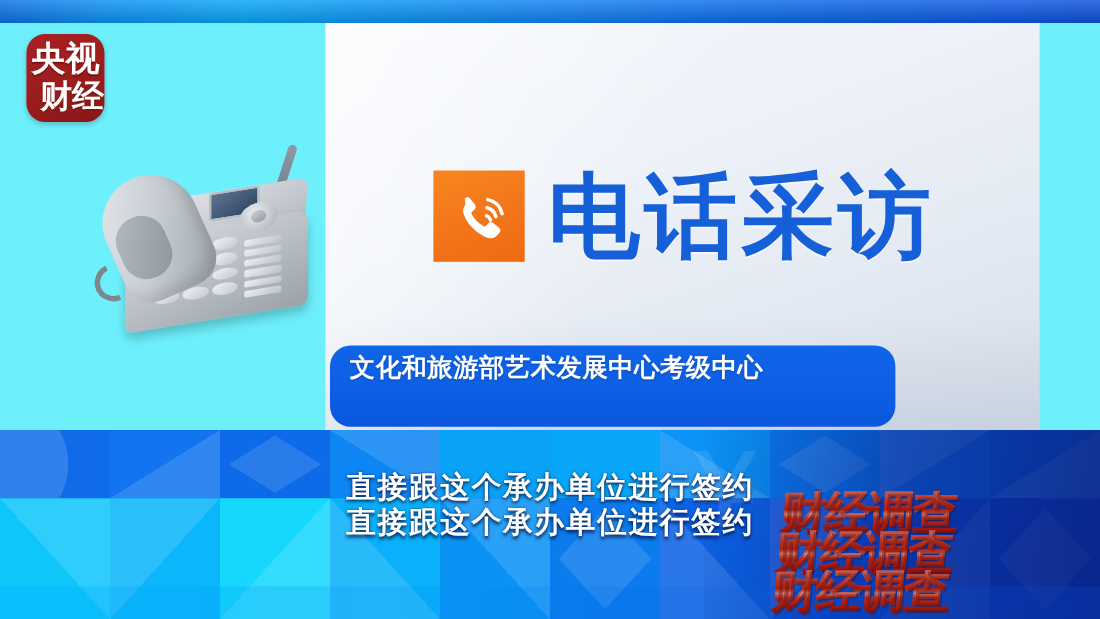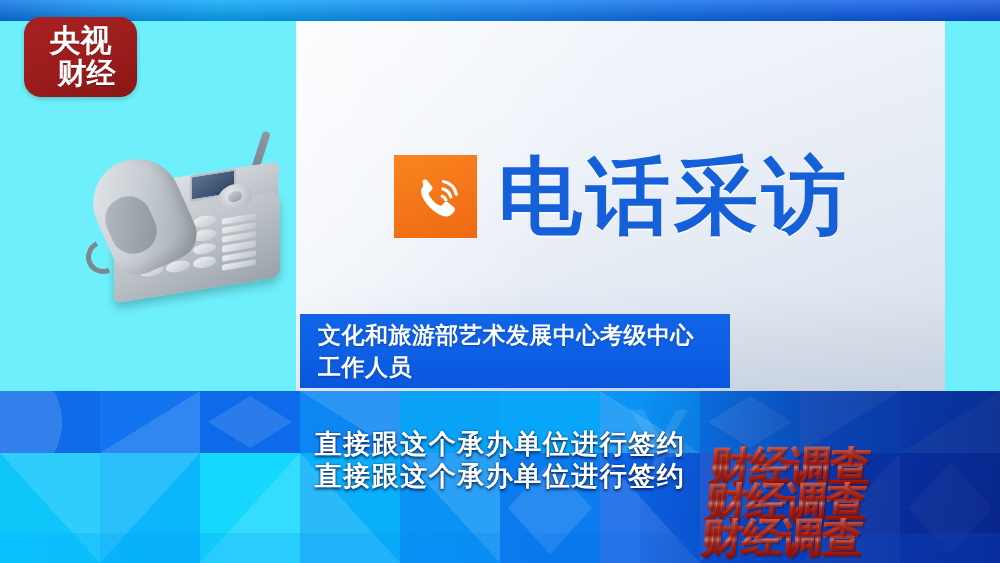--- a/index.html
+++ b/index.html
@@ -196,24 +196,25 @@
     color: #1560d8;
     text-shadow: 0 2px 0 rgba(255,255,255,.6);
     white-space: nowrap;
     font-family: Liberation Sans, sans-serif;
   }
 
   
   .caption-box {
     position: absolute;
     left: 300px; top: 314px;
-    width: 430px; height: 74px;
+    width: 514px; height: 74px;
     background: linear-gradient(180deg, #1064e8 0%, #0d5fe4 55%, #0a56dc 100%);
     padding: 5px 0 0 18px;
     box-sizing: border-box;
+    border-radius: 19px;
   }
   .caption-line {
     color: #ffffff;
     font-size: 23px;
     font-weight: 700;
     line-height: 32px;
     letter-spacing: .5px;
     white-space: nowrap;
     text-shadow: 0 1px 2px rgba(0,0,0,.25);
   }
@@ -291,22 +292,22 @@
     font-weight: 700;
     line-height: 32px;
     letter-spacing: 1.5px;
     text-shadow: 0 2px 3px rgba(0,20,70,.75), 0 0 2px rgba(0,10,50,.6);
     white-space: nowrap;
   }
 
   
   .cctv-logo {
     position: absolute;
-    left: 24px; top: 17px;
-    width: 113px; height: 80px;
+    left: 24px; top: 31px;
+    width: 71px; height: 80px;
     background: linear-gradient(160deg, #a82121 0%, #9a1c1c 60%, #881616 100%);
     border-radius: 17px;
     box-shadow: 0 2px 5px rgba(0,0,0,.2);
     display: flex;
     flex-direction: column;
     align-items: center;
     justify-content: center;
     overflow: hidden;
   }
   .cctv-row {
@@ -402,21 +403,20 @@
       <path d="M36.5 13.5c6.6 1.4 11.4 6.2 12.9 12.8" fill="none" stroke="#ffffff" stroke-width="3.2" stroke-linecap="round"></path>
       <path d="M35.8 20.9c4 1.1 6.9 4 8 8" fill="none" stroke="#ffffff" stroke-width="3.2" stroke-linecap="round"></path>
       <path d="M35.2 28.2c1.8.6 3.1 1.9 3.7 3.7" fill="none" stroke="#ffffff" stroke-width="3.2" stroke-linecap="round"></path>
     </svg>
   </div>
 
   <div class="headline">电话采访</div>
 
   <div class="caption-box">
     <div class="caption-line">文化和旅游部艺术发展中心考级中心</div>
-    <div class="caption-line">工作人员</div>
   </div>
 
   <div class="lower-band">
     <div class="mosaic">
       <div class="circ" style="background:#0f6be8"></div>
       <div class="tri-dr" style="background:#1274ee"></div>
       <div class="diam" style="background:#0d6ae9"></div>
       <div class="tri-ur" style="background:#0d86f3"></div>
       <div style="background:#09a2f7"></div>
       <div style="background:#08a6f8"></div>

